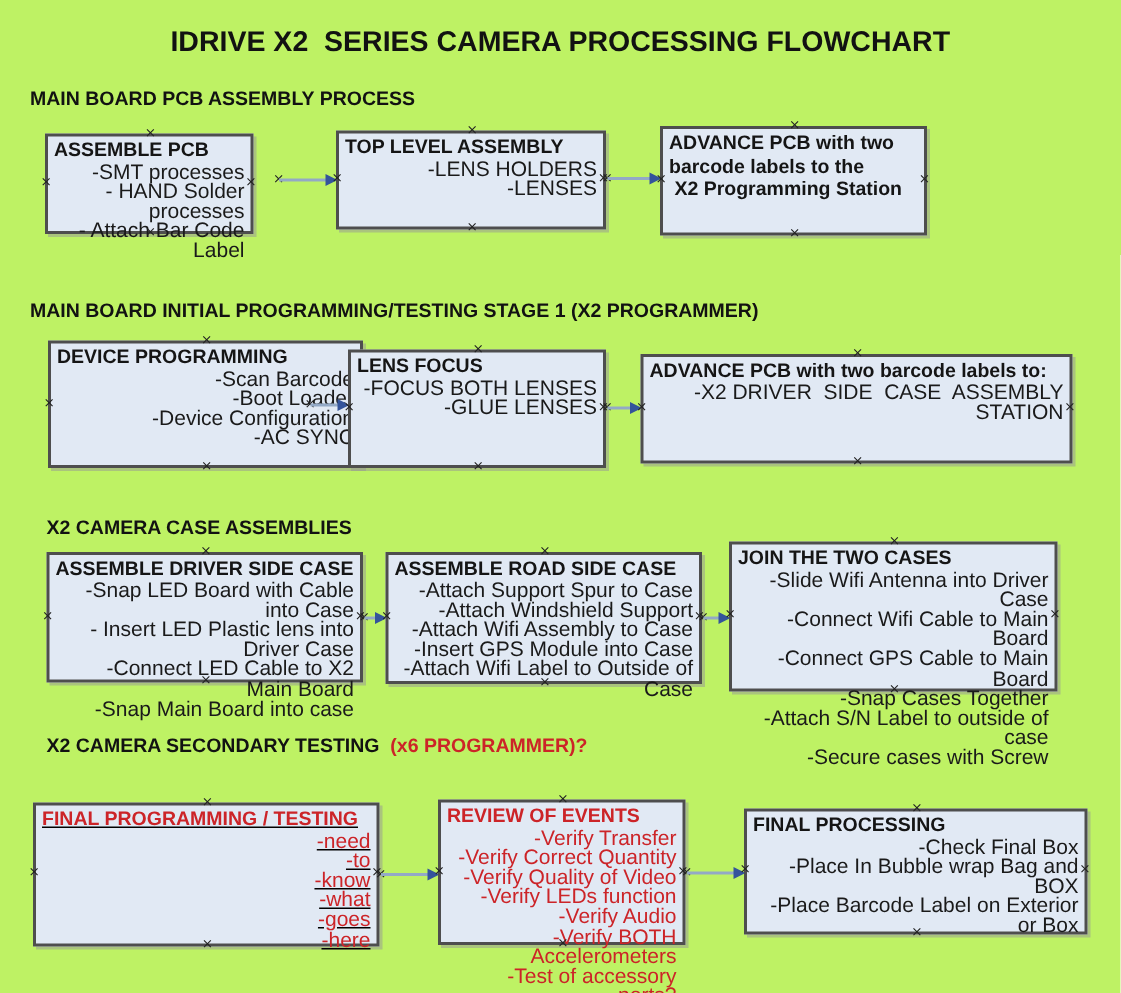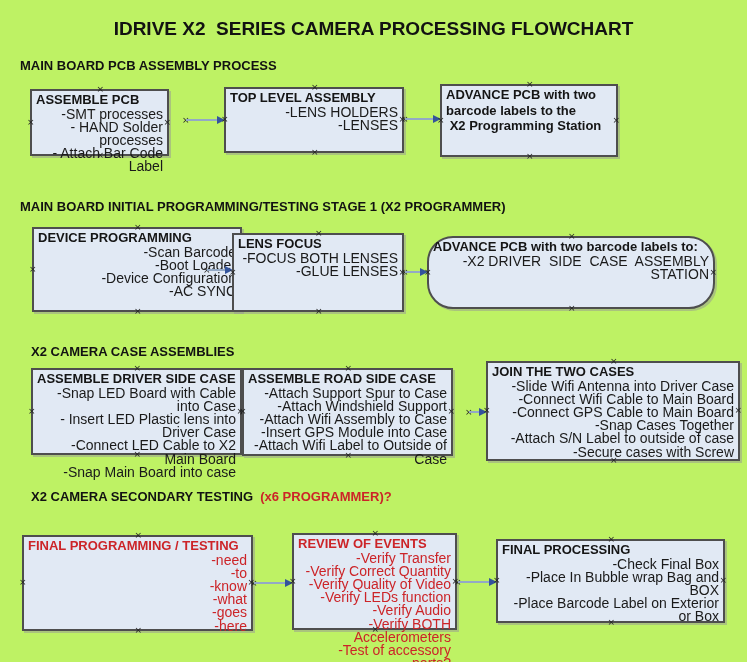--- a/index.html
+++ b/index.html
@@ -118,21 +118,21 @@
     <div class="items">
         <div class="item">-FOCUS BOTH LENSES</div>
         <div class="item">-GLUE LENSES</div>
       </div>
   </div>
   <div class="conn" style="left:404px;top:268px;width:23px;">
       <i class="hx"></i>
       <i class="line"></i>
       <i class="head"></i>
     </div>
-  <div class="box" style="left:427px;top:236px;width:288px;height:73px;border-radius:26px;">
+  <div class="box" style="left:427px;top:236px;width:288px;height:73px;">
     <span class="h ht"></span>
       <span class="h hb"></span>
       <span class="h hl"></span>
       <span class="h hr"></span>
     <div class="box-title">ADVANCE PCB with two barcode labels to:</div>
     <div class="items">
         <div class="item">-X2 DRIVER  SIDE  CASE  ASSEMBLY STATION</div>
       </div>
   </div>
 
@@ -147,56 +147,56 @@
         <div class="item">- Insert LED Plastic lens into Driver Case</div>
         <div class="item">-Connect LED Cable to X2 Main Board</div>
         <div class="item">-Snap Main Board into case</div>
       </div>
   </div>
   <div class="conn" style="left:242px;top:408px;width:15px;">
       <i class="hx"></i>
       <i class="line"></i>
       <i class="head"></i>
     </div>
-  <div class="box" style="left:242px;top:368px;width:211px;height:88px;">
+  <div class="box" style="left:257px;top:368px;width:211px;height:88px;">
     <span class="h ht"></span>
       <span class="h hb"></span>
       <span class="h hl"></span>
       <span class="h hr"></span>
     <div class="box-title">ASSEMBLE ROAD SIDE CASE</div>
     <div class="items">
         <div class="item">-Attach Support Spur to Case</div>
         <div class="item">-Attach Windshield Support</div>
         <div class="item">-Attach Wifi Assembly to Case</div>
         <div class="item">-Insert GPS Module into Case</div>
         <div class="item">-Attach Wifi Label to Outside of Case</div>
       </div>
   </div>
   <div class="conn" style="left:468px;top:408px;width:18px;">
       <i class="hx"></i>
       <i class="line"></i>
       <i class="head"></i>
     </div>
-  <div class="box" style="left:486px;top:361px;width:254px;height:100px;">
+  <div class="box" style="left:486px;top:361px;width:219px;height:100px;">
     <span class="h ht"></span>
       <span class="h hb"></span>
       <span class="h hl"></span>
       <span class="h hr"></span>
     <div class="box-title">JOIN THE TWO CASES</div>
     <div class="items">
         <div class="item">-Slide Wifi Antenna into Driver Case</div>
         <div class="item">-Connect Wifi Cable to Main Board</div>
         <div class="item">-Connect GPS Cable to Main Board</div>
         <div class="item">-Snap Cases Together</div>
         <div class="item">-Attach S/N Label to outside of case</div>
         <div class="item">-Secure cases with Screw</div>
       </div>
   </div>
 
-  <div class="box red" style="left:22px;top:535px;width:231px;height:96px;">
+  <div class="box red" style="left:22px;top:535px;width:231px;height:96px;text-decoration:underline;">
     <span class="h ht"></span>
       <span class="h hb"></span>
       <span class="h hl"></span>
       <span class="h hr"></span>
     <div class="box-title">FINAL PROGRAMMING / TESTING</div>
     <div class="items">
         <div class="item">-need</div>
         <div class="item">-to</div>
         <div class="item">-know</div>
         <div class="item">-what</div>

